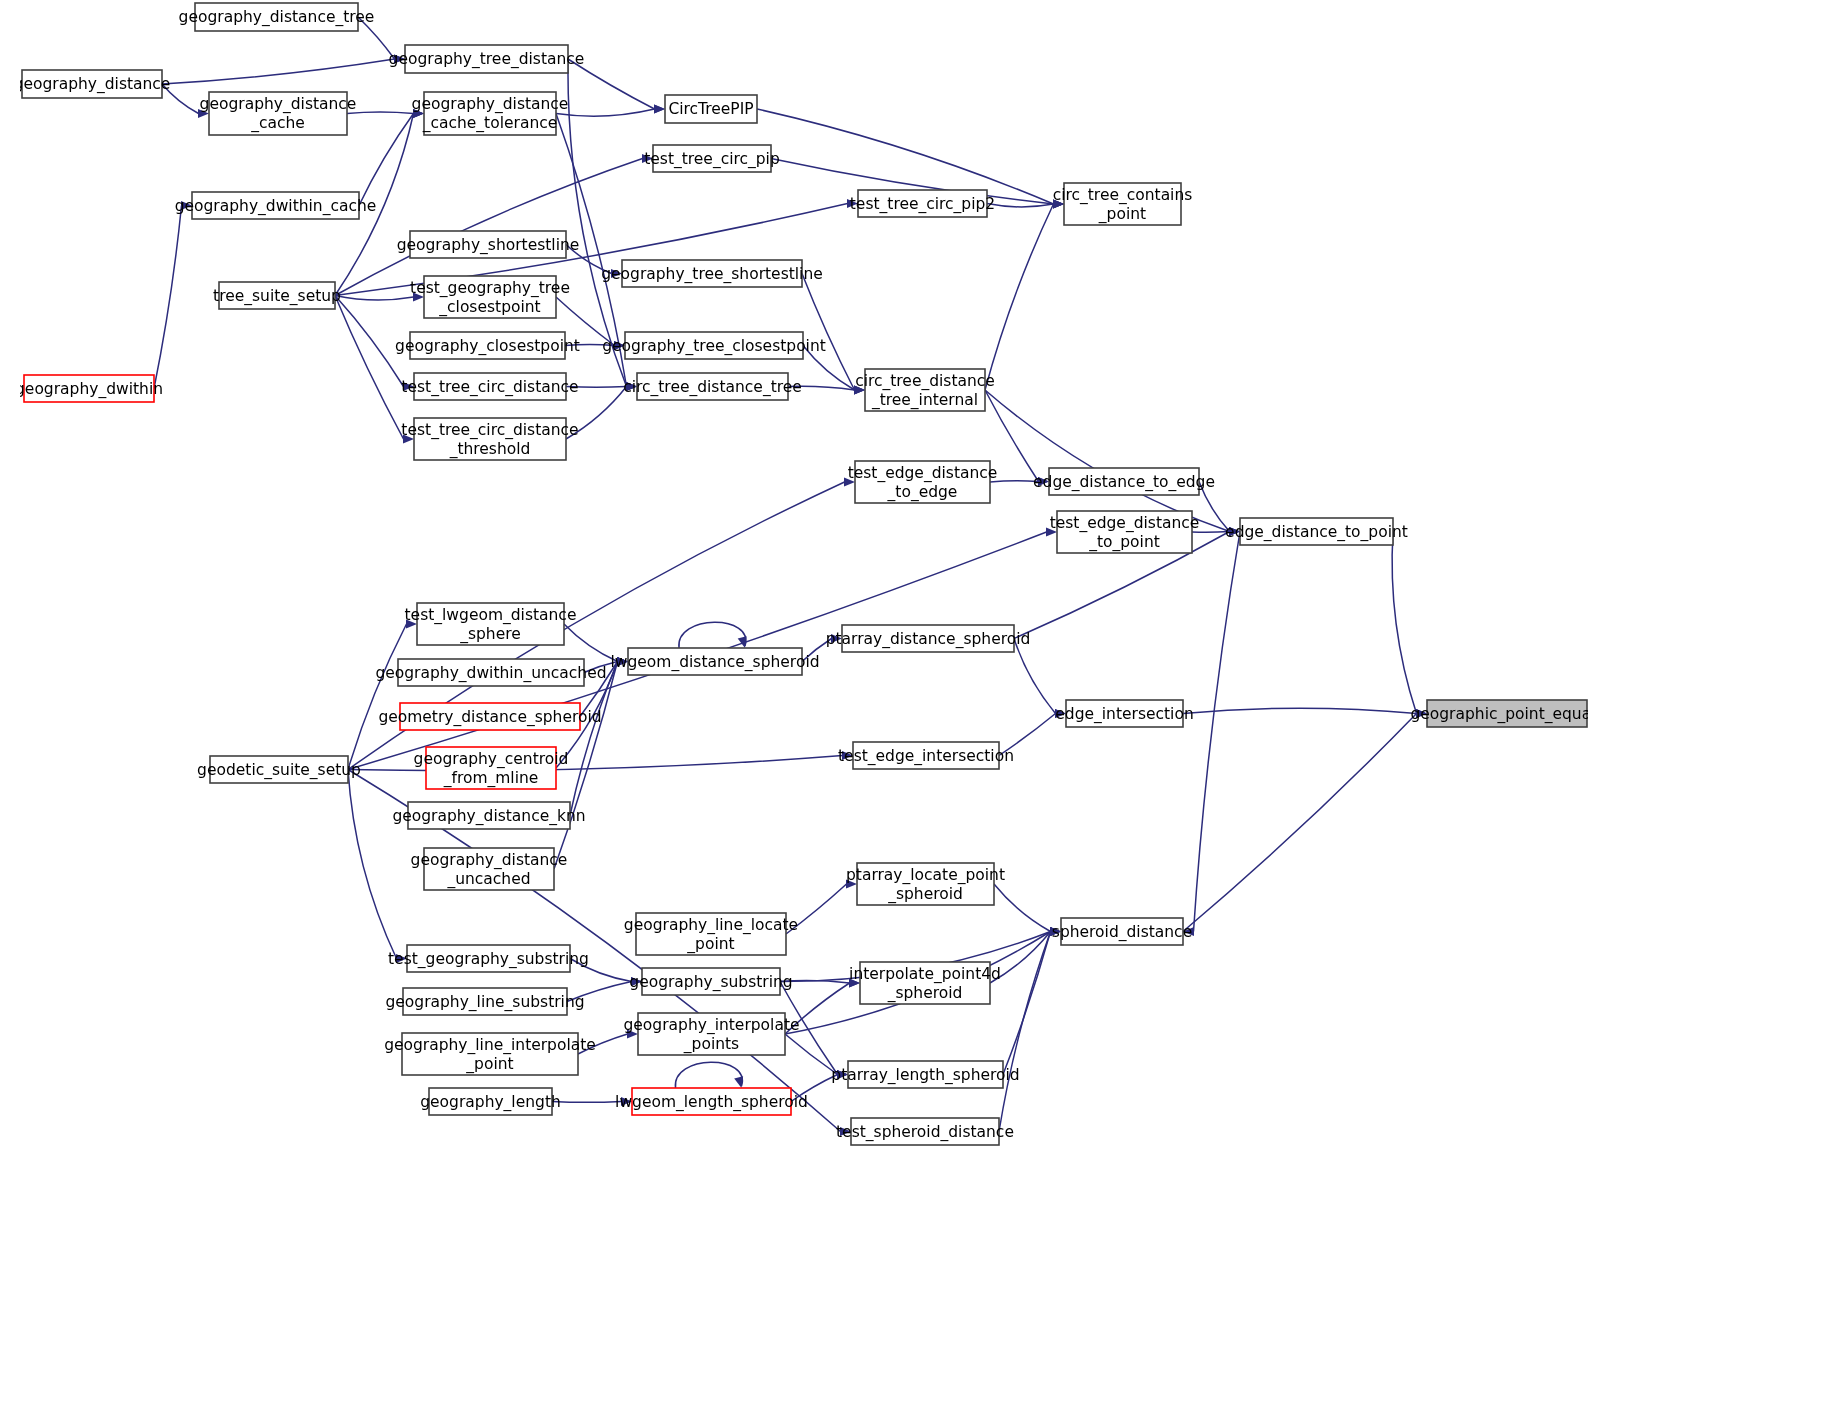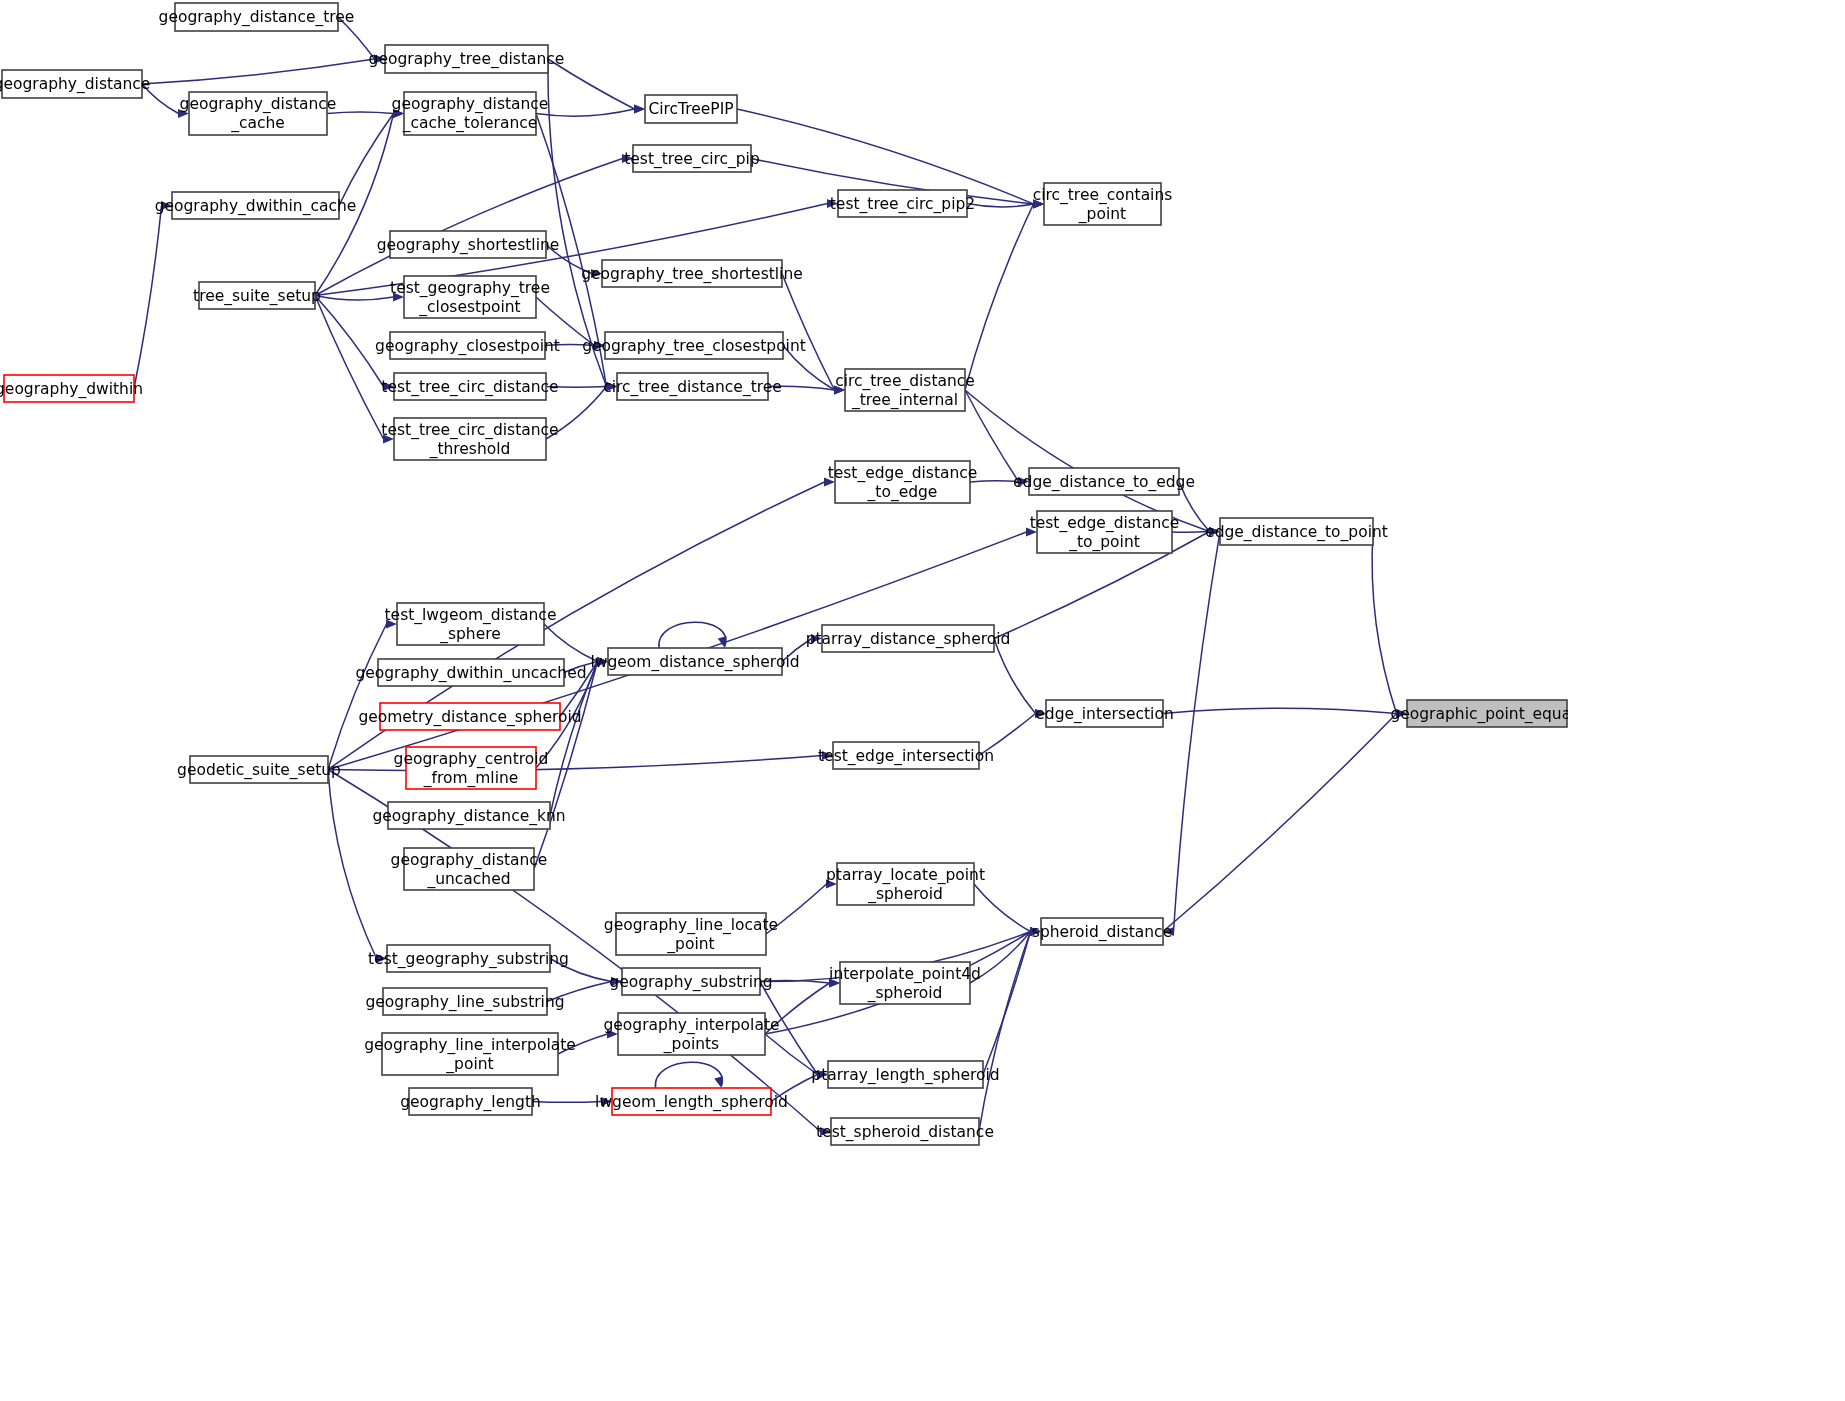--- a/index.html
+++ b/index.html
@@ -6,20 +6,21 @@
     margin: 0;
     padding: 0;
     background: #ffffff;
   }
   #canvas-wrap {
     position: relative;
     width: 1568px;
     height: 1401px;
     background: #ffffff;
     overflow: hidden;
+    margin-left: 20px;
   }
   svg#graph {
     position: absolute;
     left: 0;
     top: 0;
     width: 1845px;
     height: 1401px;
     display: block;
   }
   .node-box {

